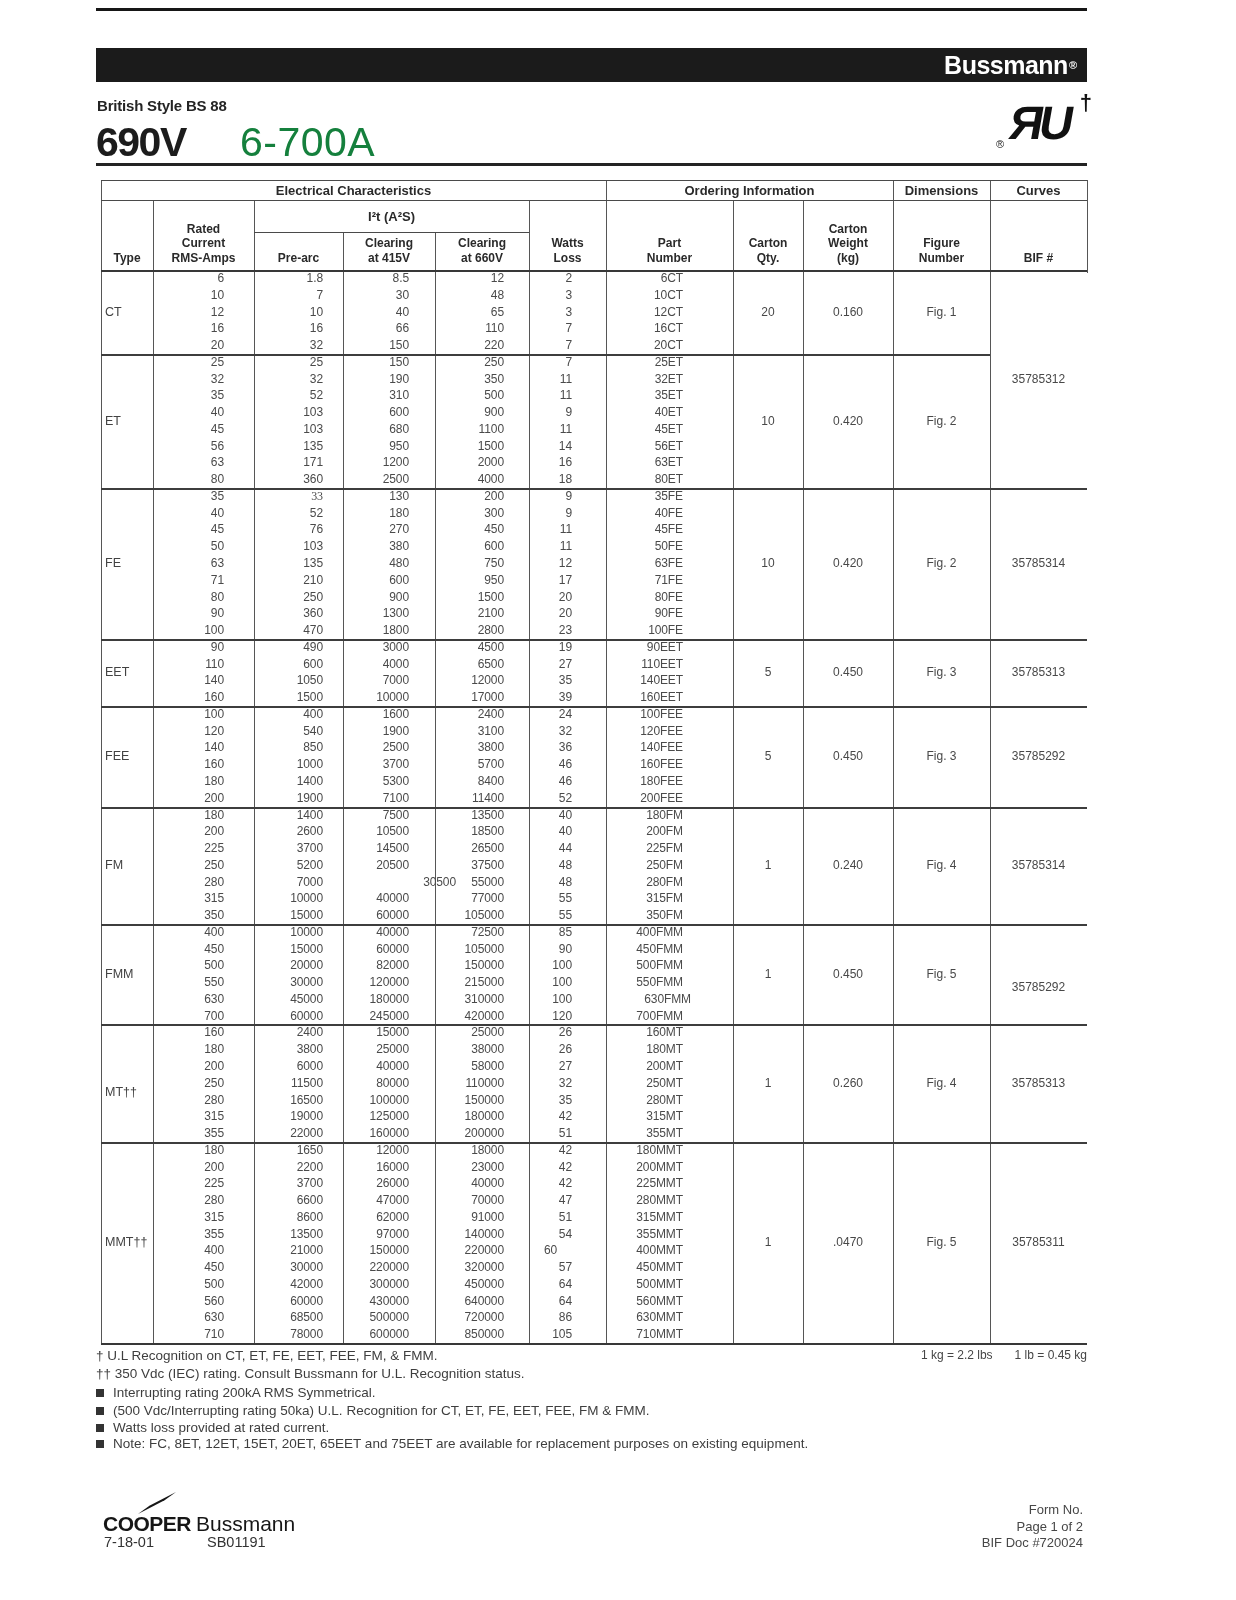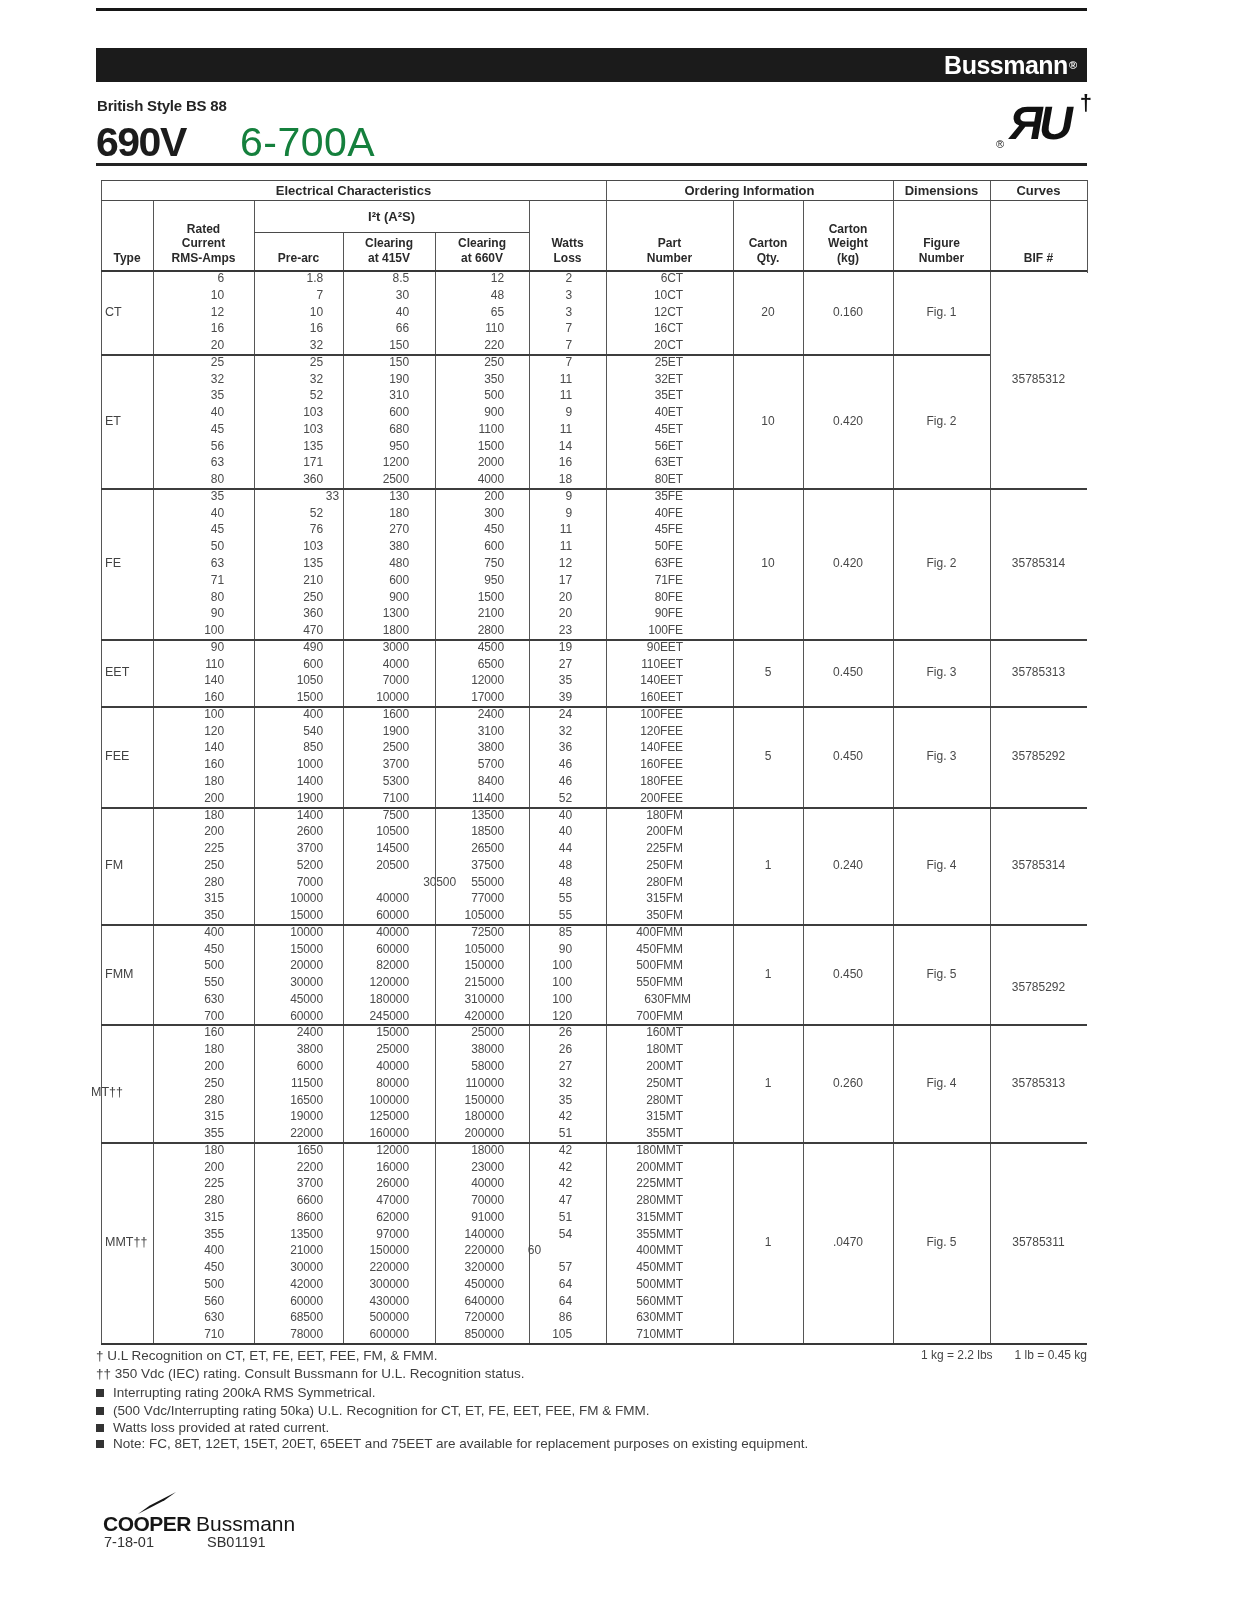--- a/index.html
+++ b/index.html
@@ -231,21 +231,21 @@
       <div class="dcell" style="left: 435px; top: 471.188px; width: 69px; height: 16.7656px; line-height: 16.7656px;">4000</div>
       <div class="dcell" style="left: 529px; top: 471.188px; width: 43px; height: 16.7656px; line-height: 16.7656px;">18</div>
       <div class="dcell" style="left: 606px; top: 471.188px; width: 77px; height: 16.7656px; line-height: 16.7656px;">80ET</div>
       <div class="gcell" style="left: 733px; top: 353.828px; width: 70px; height: 134.125px;">10</div>
       <div class="gcell" style="left: 803px; top: 353.828px; width: 90px; height: 134.125px;">0.420</div>
       <div class="gcell" style="left: 893px; top: 353.828px; width: 97px; height: 134.125px;">Fig. 2</div>
       <div class="gcell" style="left: 990px; top: 369.977px; width: 97px; height: 18px;">35785312</div>
       <div class="hline" style="left: 101px; top: 487.953px; width: 986px; height: 2px; background: rgb(61, 61, 61);"></div>
       <div class="tlabel" style="left: 105px; top: 487.953px; width: 48px; height: 150.891px;">FE</div>
       <div class="dcell" style="left: 153px; top: 487.953px; width: 71px; height: 16.7656px; line-height: 16.7656px;">35</div>
-      <div class="dcell" style="left: 270px; top: 487.953px; width: 69px; height: 16.7656px; line-height: 16.7656px;">33</div>
+      <div class="dcell" style="left: 254px; top: 487.953px; width: 69px; height: 16.7656px; line-height: 16.7656px; font-family: Liberation Serif, serif;">33</div>
       <div class="dcell" style="left: 343px; top: 487.953px; width: 66px; height: 16.7656px; line-height: 16.7656px;">130</div>
       <div class="dcell" style="left: 435px; top: 487.953px; width: 69px; height: 16.7656px; line-height: 16.7656px;">200</div>
       <div class="dcell" style="left: 529px; top: 487.953px; width: 43px; height: 16.7656px; line-height: 16.7656px;">9</div>
       <div class="dcell" style="left: 606px; top: 487.953px; width: 77px; height: 16.7656px; line-height: 16.7656px;">35FE</div>
       <div class="dcell" style="left: 153px; top: 504.719px; width: 71px; height: 16.7656px; line-height: 16.7656px;">40</div>
       <div class="dcell" style="left: 254px; top: 504.719px; width: 69px; height: 16.7656px; line-height: 16.7656px;">52</div>
       <div class="dcell" style="left: 343px; top: 504.719px; width: 66px; height: 16.7656px; line-height: 16.7656px;">180</div>
       <div class="dcell" style="left: 435px; top: 504.719px; width: 69px; height: 16.7656px; line-height: 16.7656px;">300</div>
       <div class="dcell" style="left: 529px; top: 504.719px; width: 43px; height: 16.7656px; line-height: 16.7656px;">9</div>
       <div class="dcell" style="left: 606px; top: 504.719px; width: 77px; height: 16.7656px; line-height: 16.7656px;">40FE</div>
@@ -451,21 +451,21 @@
       <div class="dcell" style="left: 254px; top: 1007.69px; width: 69px; height: 16.7656px; line-height: 16.7656px;">60000</div>
       <div class="dcell" style="left: 343px; top: 1007.69px; width: 66px; height: 16.7656px; line-height: 16.7656px;">245000</div>
       <div class="dcell" style="left: 435px; top: 1007.69px; width: 69px; height: 16.7656px; line-height: 16.7656px;">420000</div>
       <div class="dcell" style="left: 529px; top: 1007.69px; width: 43px; height: 16.7656px; line-height: 16.7656px;">120</div>
       <div class="dcell" style="left: 606px; top: 1007.69px; width: 77px; height: 16.7656px; line-height: 16.7656px;">700FMM</div>
       <div class="gcell" style="left: 733px; top: 923.859px; width: 70px; height: 100.594px;">1</div>
       <div class="gcell" style="left: 803px; top: 923.859px; width: 90px; height: 100.594px;">0.450</div>
       <div class="gcell" style="left: 893px; top: 923.859px; width: 97px; height: 100.594px;">Fig. 5</div>
       <div class="gcell" style="left: 990px; top: 978.156px; width: 97px; height: 18px;">35785292</div>
       <div class="hline" style="left: 101px; top: 1024.45px; width: 986px; height: 2px; background: rgb(61, 61, 61);"></div>
-      <div class="tlabel" style="left: 91px; top: 1024.45px; width: 48px; height: 135px;">MT††</div>
+      <div class="tlabel" style="left: 105px; top: 1024.45px; width: 48px; height: 135px;">MT††</div>
       <div class="dcell" style="left: 153px; top: 1024.45px; width: 71px; height: 16.7656px; line-height: 16.7656px;">160</div>
       <div class="dcell" style="left: 254px; top: 1024.45px; width: 69px; height: 16.7656px; line-height: 16.7656px;">2400</div>
       <div class="dcell" style="left: 343px; top: 1024.45px; width: 66px; height: 16.7656px; line-height: 16.7656px;">15000</div>
       <div class="dcell" style="left: 435px; top: 1024.45px; width: 69px; height: 16.7656px; line-height: 16.7656px;">25000</div>
       <div class="dcell" style="left: 529px; top: 1024.45px; width: 43px; height: 16.7656px; line-height: 16.7656px;">26</div>
       <div class="dcell" style="left: 606px; top: 1024.45px; width: 77px; height: 16.7656px; line-height: 16.7656px;">160MT</div>
       <div class="dcell" style="left: 153px; top: 1041.22px; width: 71px; height: 16.7656px; line-height: 16.7656px;">180</div>
       <div class="dcell" style="left: 254px; top: 1041.22px; width: 69px; height: 16.7656px; line-height: 16.7656px;">3800</div>
       <div class="dcell" style="left: 343px; top: 1041.22px; width: 66px; height: 16.7656px; line-height: 16.7656px;">25000</div>
       <div class="dcell" style="left: 435px; top: 1041.22px; width: 69px; height: 16.7656px; line-height: 16.7656px;">38000</div>
@@ -540,21 +540,21 @@
       <div class="dcell" style="left: 153px; top: 1225.64px; width: 71px; height: 16.7656px; line-height: 16.7656px;">355</div>
       <div class="dcell" style="left: 254px; top: 1225.64px; width: 69px; height: 16.7656px; line-height: 16.7656px;">13500</div>
       <div class="dcell" style="left: 343px; top: 1225.64px; width: 66px; height: 16.7656px; line-height: 16.7656px;">97000</div>
       <div class="dcell" style="left: 435px; top: 1225.64px; width: 69px; height: 16.7656px; line-height: 16.7656px;">140000</div>
       <div class="dcell" style="left: 529px; top: 1225.64px; width: 43px; height: 16.7656px; line-height: 16.7656px;">54</div>
       <div class="dcell" style="left: 606px; top: 1225.64px; width: 77px; height: 16.7656px; line-height: 16.7656px;">355MMT</div>
       <div class="dcell" style="left: 153px; top: 1242.41px; width: 71px; height: 16.7656px; line-height: 16.7656px;">400</div>
       <div class="dcell" style="left: 254px; top: 1242.41px; width: 69px; height: 16.7656px; line-height: 16.7656px;">21000</div>
       <div class="dcell" style="left: 343px; top: 1242.41px; width: 66px; height: 16.7656px; line-height: 16.7656px;">150000</div>
       <div class="dcell" style="left: 435px; top: 1242.41px; width: 69px; height: 16.7656px; line-height: 16.7656px;">220000</div>
-      <div class="dcell" style="left: 498px; top: 1242.41px; width: 43px; height: 16.7656px; line-height: 16.7656px;">60</div>
+      <div class="dcell" style="left: 529px; top: 1242.41px; width: 43px; height: 16.7656px; line-height: 16.7656px; text-align: center;">60</div>
       <div class="dcell" style="left: 606px; top: 1242.41px; width: 77px; height: 16.7656px; line-height: 16.7656px;">400MMT</div>
       <div class="dcell" style="left: 153px; top: 1259.17px; width: 71px; height: 16.7656px; line-height: 16.7656px;">450</div>
       <div class="dcell" style="left: 254px; top: 1259.17px; width: 69px; height: 16.7656px; line-height: 16.7656px;">30000</div>
       <div class="dcell" style="left: 343px; top: 1259.17px; width: 66px; height: 16.7656px; line-height: 16.7656px;">220000</div>
       <div class="dcell" style="left: 435px; top: 1259.17px; width: 69px; height: 16.7656px; line-height: 16.7656px;">320000</div>
       <div class="dcell" style="left: 529px; top: 1259.17px; width: 43px; height: 16.7656px; line-height: 16.7656px;">57</div>
       <div class="dcell" style="left: 606px; top: 1259.17px; width: 77px; height: 16.7656px; line-height: 16.7656px;">450MMT</div>
       <div class="dcell" style="left: 153px; top: 1275.94px; width: 71px; height: 16.7656px; line-height: 16.7656px;">500</div>
       <div class="dcell" style="left: 254px; top: 1275.94px; width: 69px; height: 16.7656px; line-height: 16.7656px;">42000</div>
       <div class="dcell" style="left: 343px; top: 1275.94px; width: 66px; height: 16.7656px; line-height: 16.7656px;">300000</div>
@@ -598,13 +598,18 @@
   </div>
 
   <div class="abs cooper-flag">
       <div></div>
     </div>
   <div class="abs cooper">
     <span class="c1">COOPER</span><span class="c2">Bussmann</span>
   </div>
   <div class="abs fdate">7-18-01</div>
   <div class="abs fcode">SB01191</div>
+  <div class="abs fright">
+    <div>Form No.</div>
+    <div>Page 1 of 2</div>
+    <div>BIF Doc #720024</div>
+  </div>
 </div>
 
 </body></html>

